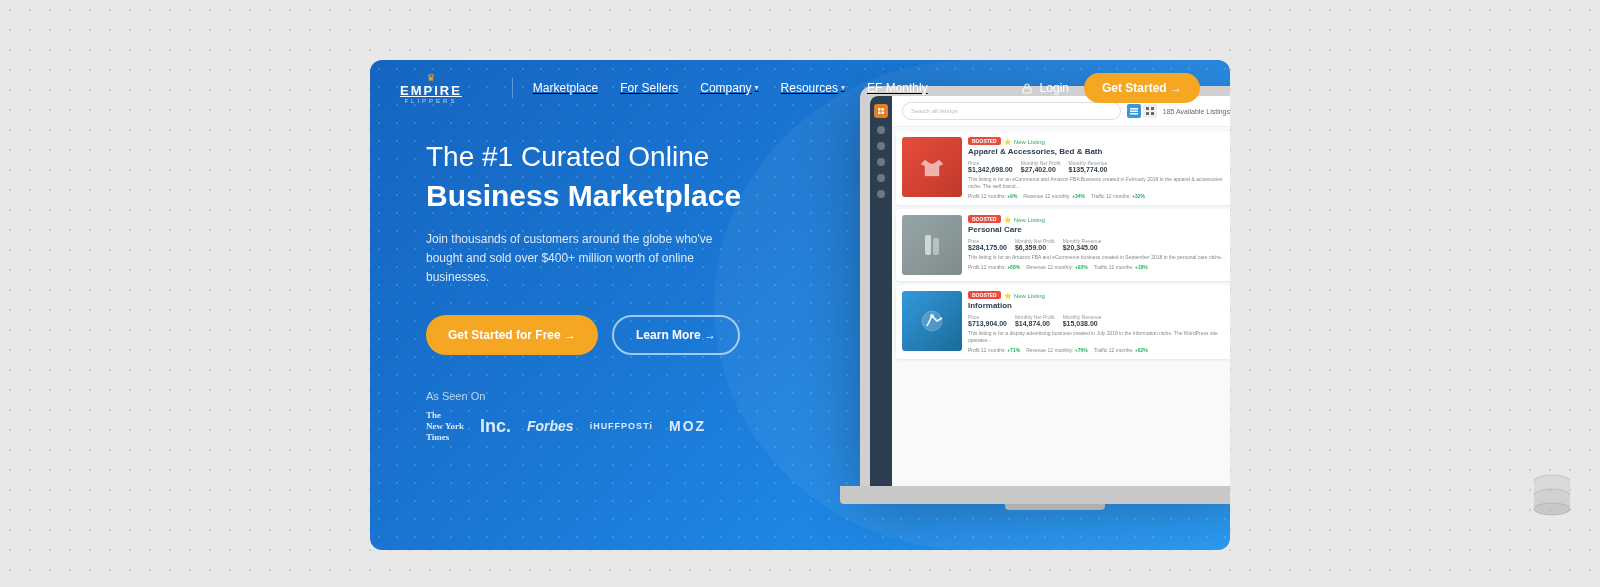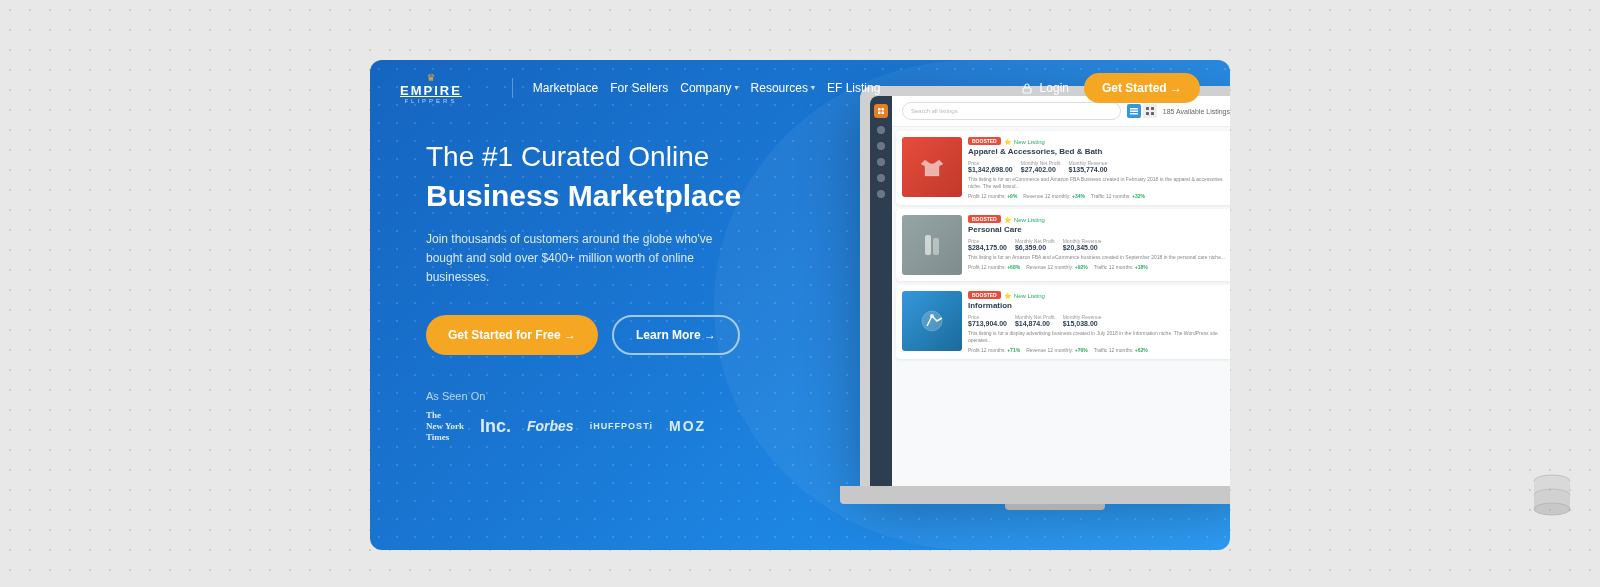--- a/index.html
+++ b/index.html
@@ -98,22 +98,23 @@
     .logo-divider {
       width: 1px;
       height: 20px;
       background: rgba(255,255,255,0.3);
       margin: 0 20px;
     }
 
     .nav-links {
       display: flex;
       align-items: center;
-      gap: 12px;
+      gap: 22px;
       flex: 1;
+      text-decoration: underline;
     }
 
     .nav-link {
       color: white;
       font-size: 12px;
       font-weight: 500;
       cursor: pointer;
       display: flex;
       align-items: center;
       gap: 3px;
@@ -582,21 +583,21 @@
       <span class="nav-link">Marketplace</span>
       <span class="nav-link">For Sellers</span>
       <span class="nav-link">
         <span>Company</span>
         <span class="chevron">▾</span>
       </span>
       <span class="nav-link">
         <span>Resources</span>
         <span class="chevron">▾</span>
       </span>
-      <span class="nav-link">EF Listing</span>
+      <span class="nav-link">EF Monthly</span>
     </div>
     <div class="nav-right">
       <div class="login-btn">
         <svg class="lock-icon" viewBox="0 0 14 14" fill="none">
           <rect x="3" y="7" width="8" height="5" rx="1" stroke="white" stroke-width="1.2" fill="none"></rect>
           <path d="M5 7V5a2 2 0 0 1 4 0v2" stroke="white" stroke-width="1.2" fill="none"></path>
         </svg>
         <span>Login</span>
       </div>
       <div class="get-started-btn">Get Started →</div>

